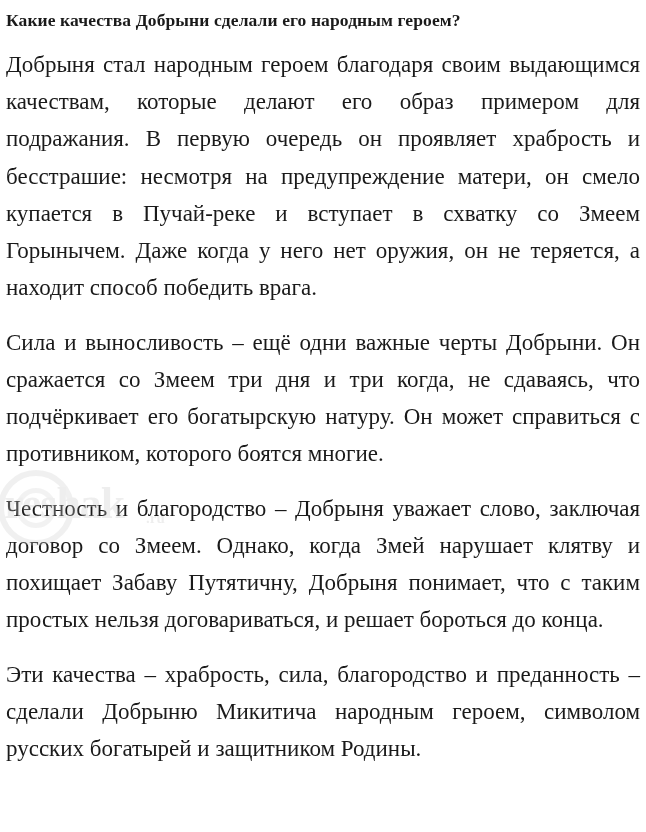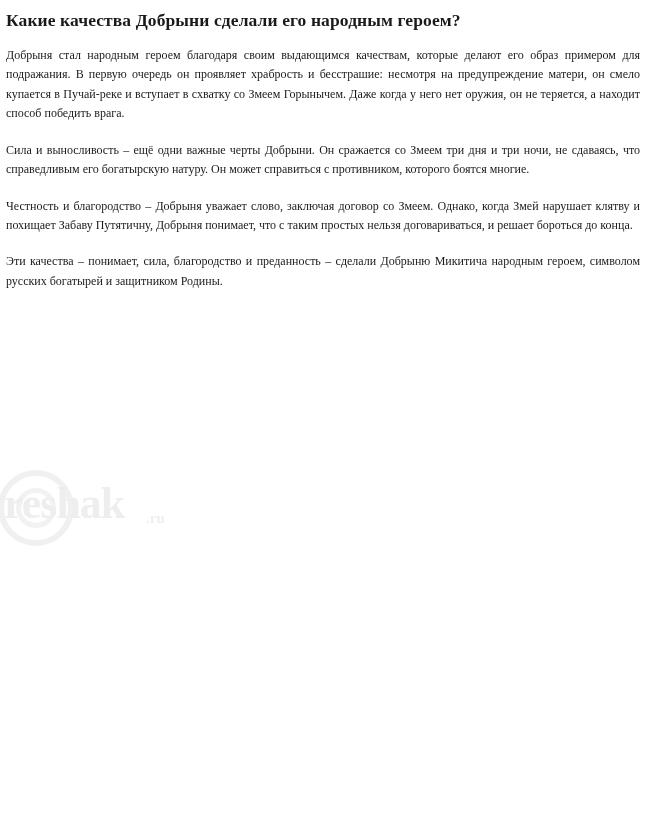--- a/index.html
+++ b/index.html
@@ -23,21 +23,21 @@
     padding: 10px 6px 0 6px;
   }
   .doc-title {
     font-size: 17.5px;
     font-weight: bold;
     line-height: 1.25;
     margin: 0 0 14px 0;
     letter-spacing: 0.1px;
   }
   .para {
-    font-size: 12px;
+    font-size: 23px;
     line-height: 1.62;
     margin: 0 0 17px 0;
     text-align: justify;
     text-justify: inter-word;
     hyphens: none;
   }
   .para:last-child {
     margin-bottom: 0;
   }
   
@@ -95,26 +95,26 @@
 </style>
 </head>
 <body>
 
 <div class="page">
 
   <h1 class="doc-title">Какие качества Добрыни сделали его народным героем?</h1>
 
   <p class="para">Добрыня стал народным героем благодаря своим выдающимся качествам, которые делают его образ примером для подражания. В первую очередь он проявляет храбрость и бесстрашие: несмотря на предупреждение матери, он смело купается в Пучай-реке и вступает в схватку со Змеем Горынычем. Даже когда у него нет оружия, он не теряется, а находит способ победить врага.</p>
 
-  <p class="para">Сила и выносливость – ещё одни важные черты Добрыни. Он сражается со Змеем три дня и три ночи, не сдаваясь, что справедливым его богатырскую натуру. Он может справиться с противником, которого боятся многие.</p>
+  <p class="para">Сила и выносливость – ещё одни важные черты Добрыни. Он сражается со Змеем три дня и три когда, не сдаваясь, что подчёркивает его богатырскую натуру. Он может справиться с противником, которого боятся многие.</p>
 
   <p class="para">Честность и благородство – Добрыня уважает слово, заключая договор со Змеем. Однако, когда Змей нарушает клятву и похищает Забаву Путятичну, Добрыня понимает, что с таким простых нельзя договариваться, и решает бороться до конца.</p>
 
 
-  <p class="para">Эти качества – понимает, сила, благородство и преданность – сделали Добрыню Микитича народным героем, символом русских богатырей и защитником Родины.</p>
+  <p class="para">Эти качества – храбрость, сила, благородство и преданность – сделали Добрыню Микитича народным героем, символом русских богатырей и защитником Родины.</p>
 
   <div class="watermark">
     <div class="wm-ring"></div>
     <div class="wm-ring2"></div>
     <div class="wm-text">reshak</div>
     <div class="wm-sub">.ru</div>
   </div>
 
 </div>
 

